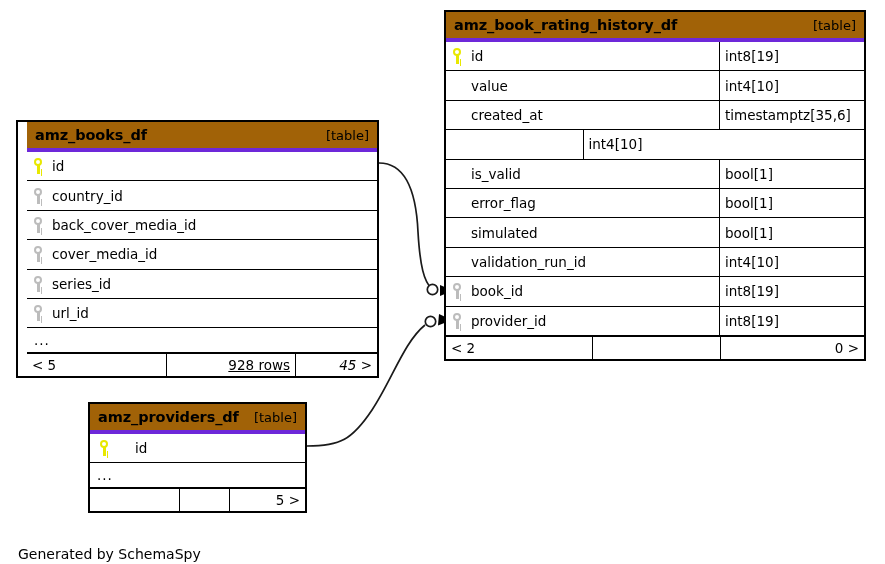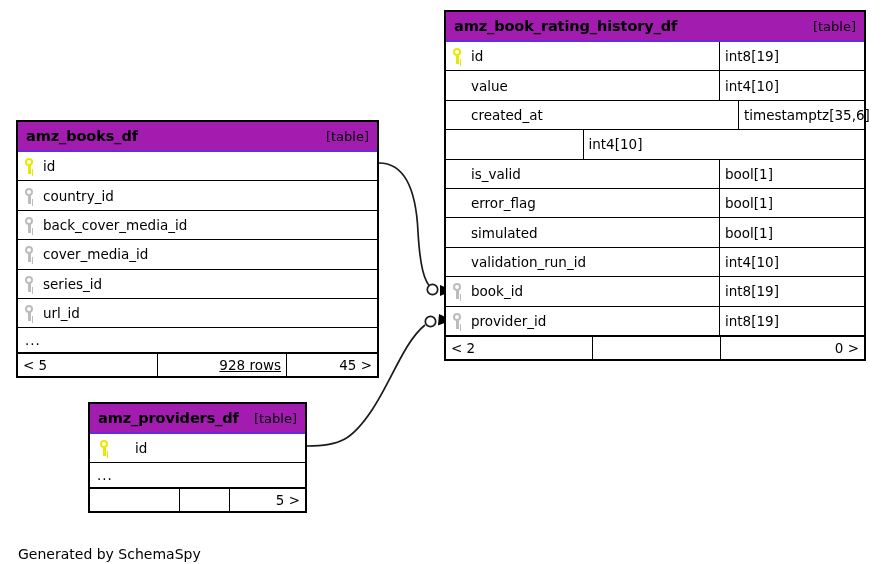--- a/index.html
+++ b/index.html
@@ -22,22 +22,22 @@
     box-sizing: border-box;
     border: 2px solid #000000;
     background: #ffffff;
     z-index: 5;
   }
   .entity-header {
     display: flex;
     align-items: center;
     justify-content: space-between;
     box-sizing: border-box;
-    background: #a21caf;
-    border-bottom: 2px solid #6d28d9;
+    background: #a16207;
+    border-bottom: 4px solid #6d28d9;
     padding: 0 8px;
     height: 30px;
   }
   .entity-title {
     font-weight: bold;
     font-size: 14.5px;
     white-space: nowrap;
     letter-spacing: -0.1px;
   }
   .entity-tag {
@@ -173,21 +173,21 @@
     <path d="M 440 285 L 453 290.5 L 440 296 Z" fill="#000000"></path>
   </g>
 
   <g>
     <path d="M 307 446 C 340 446, 352 440, 372 410 C 392 380, 404 342, 425 325" fill="none" stroke="#1a1a1a" stroke-width="1.7"></path>
     <circle cx="430.5" cy="321.5" r="5.2" fill="#ffffff" stroke="#1a1a1a" stroke-width="1.7"></circle>
     <path d="M 439 314 L 452 320 L 438 325.5 Z" fill="#000000"></path>
   </g>
 </svg>
 
-<div class="entity" id="table-amz_books_df" style="left:16px; top:120px; width:363px;">
+<div class="entity" id="table-amz_books_df" style="left:16px; top:120px; width:363px;padding-left:9px;">
   <div class="entity-header">
     <span class="entity-title">amz_books_df</span>
     <span class="entity-tag">[table]</span>
   </div>
 
   <div class="col-row">
     <span class="col-name">
       <span class="key-icon key-pk"></span>
       <span class="col-label">id</span>
     </span>
@@ -221,21 +221,21 @@
       <span class="key-icon key-fk"></span>
       <span class="col-label">url_id</span>
     </span>
   </div>
 
   <div class="ellipsis-row">...</div>
 
   <div class="stats-row">
     <div class="stat-cell stat-left" style="width:139px;">&lt; 5</div>
     <div class="stat-cell stat-center" style="width:129px;text-decoration:underline;">928 rows</div>
-    <div class="stat-cell stat-right" style="flex:1 1 auto;">45 &gt;</div>
+    <div class="stat-cell stat-right" style="flex:1 1 auto;font-style:italic;">45 &gt;</div>
   </div>
 </div>
 
 <div class="entity" id="table-amz_book_rating_history_df" style="left:444px; top:10px; width:422px;">
   <div class="entity-header">
     <span class="entity-title">amz_book_rating_history_df</span>
     <span class="entity-tag">[table]</span>
   </div>
 
   <div class="col-row">
@@ -250,21 +250,21 @@
       <span class="key-icon key-none"></span>
       <span class="col-label">value</span>
     </span>
     <span class="col-type" style="width:145px;">int4[10]</span>
   </div>
   <div class="col-row">
     <span class="col-name">
       <span class="key-icon key-none"></span>
       <span class="col-label">created_at</span>
     </span>
-    <span class="col-type" style="width:126px;">timestamptz[35,6]</span>
+    <span class="col-type" style="width:145px;">timestamptz[35,6]</span>
   </div>
   <div class="col-row">
     <span class="col-type" style="width:145px;">int4[10]</span>
   </div>
   <div class="col-row">
     <span class="col-name">
       <span class="key-icon key-none"></span>
       <span class="col-label">is_valid</span>
     </span>
     <span class="col-type" style="width:145px;">bool[1]</span>

